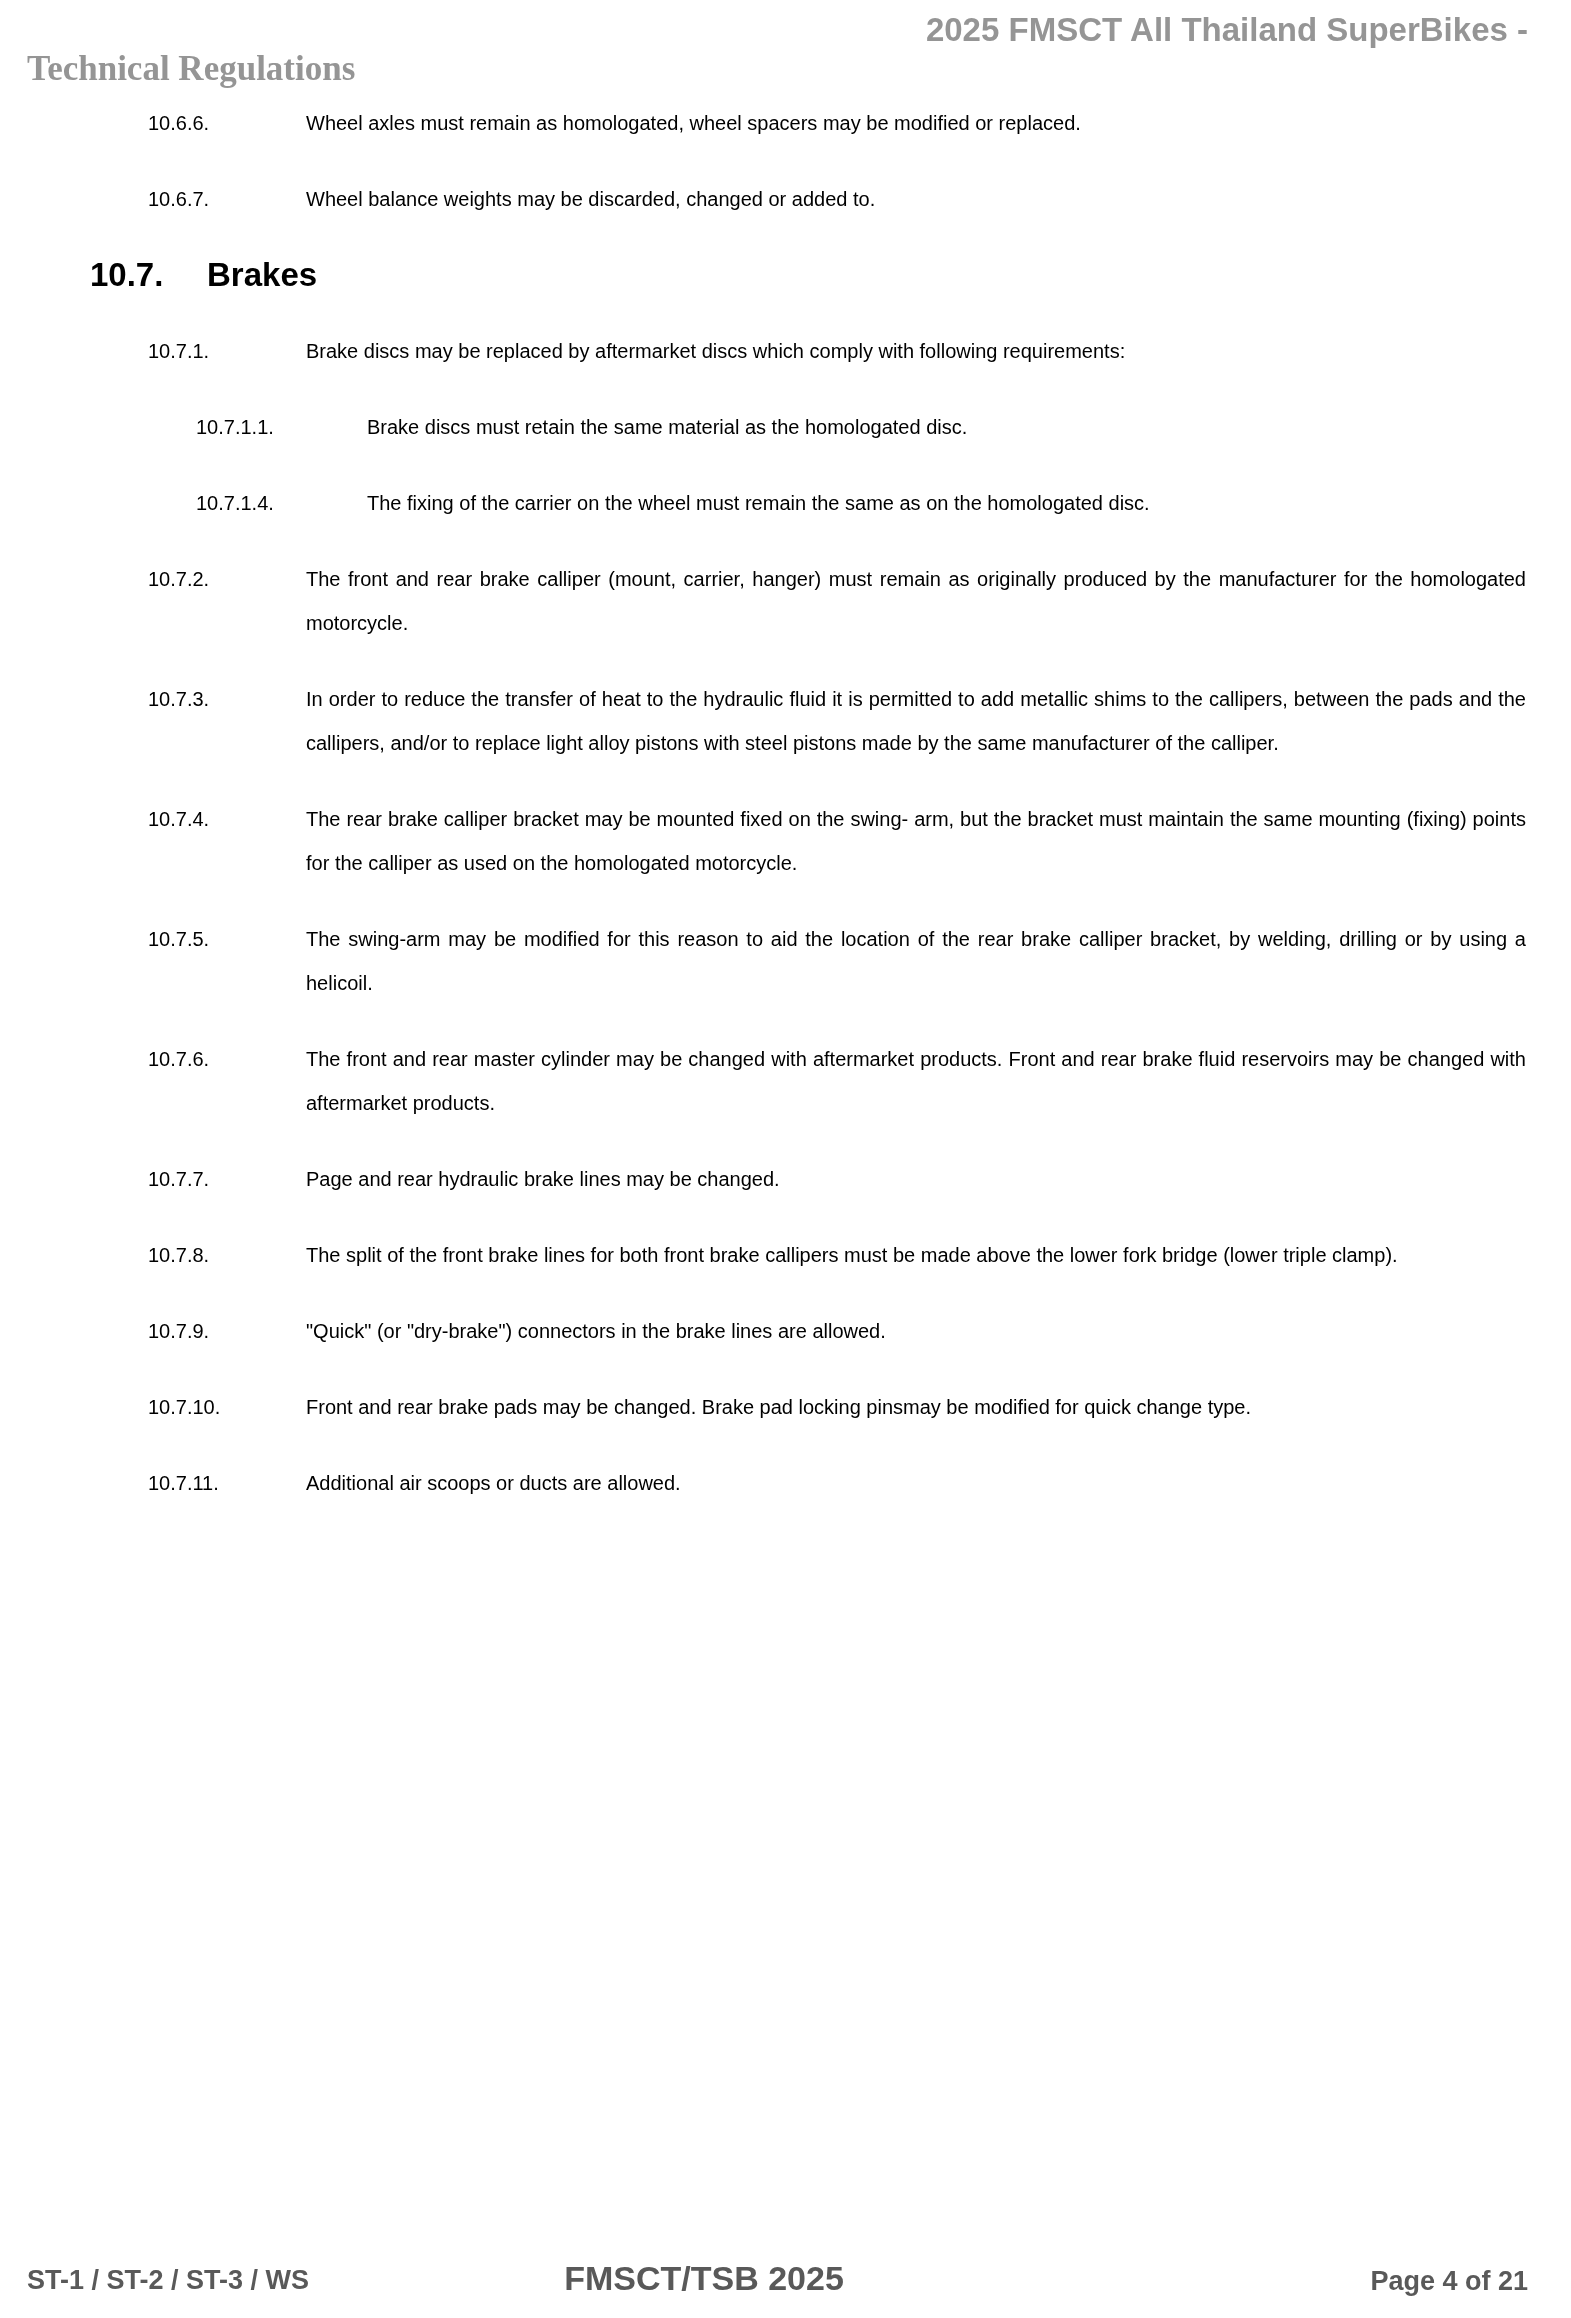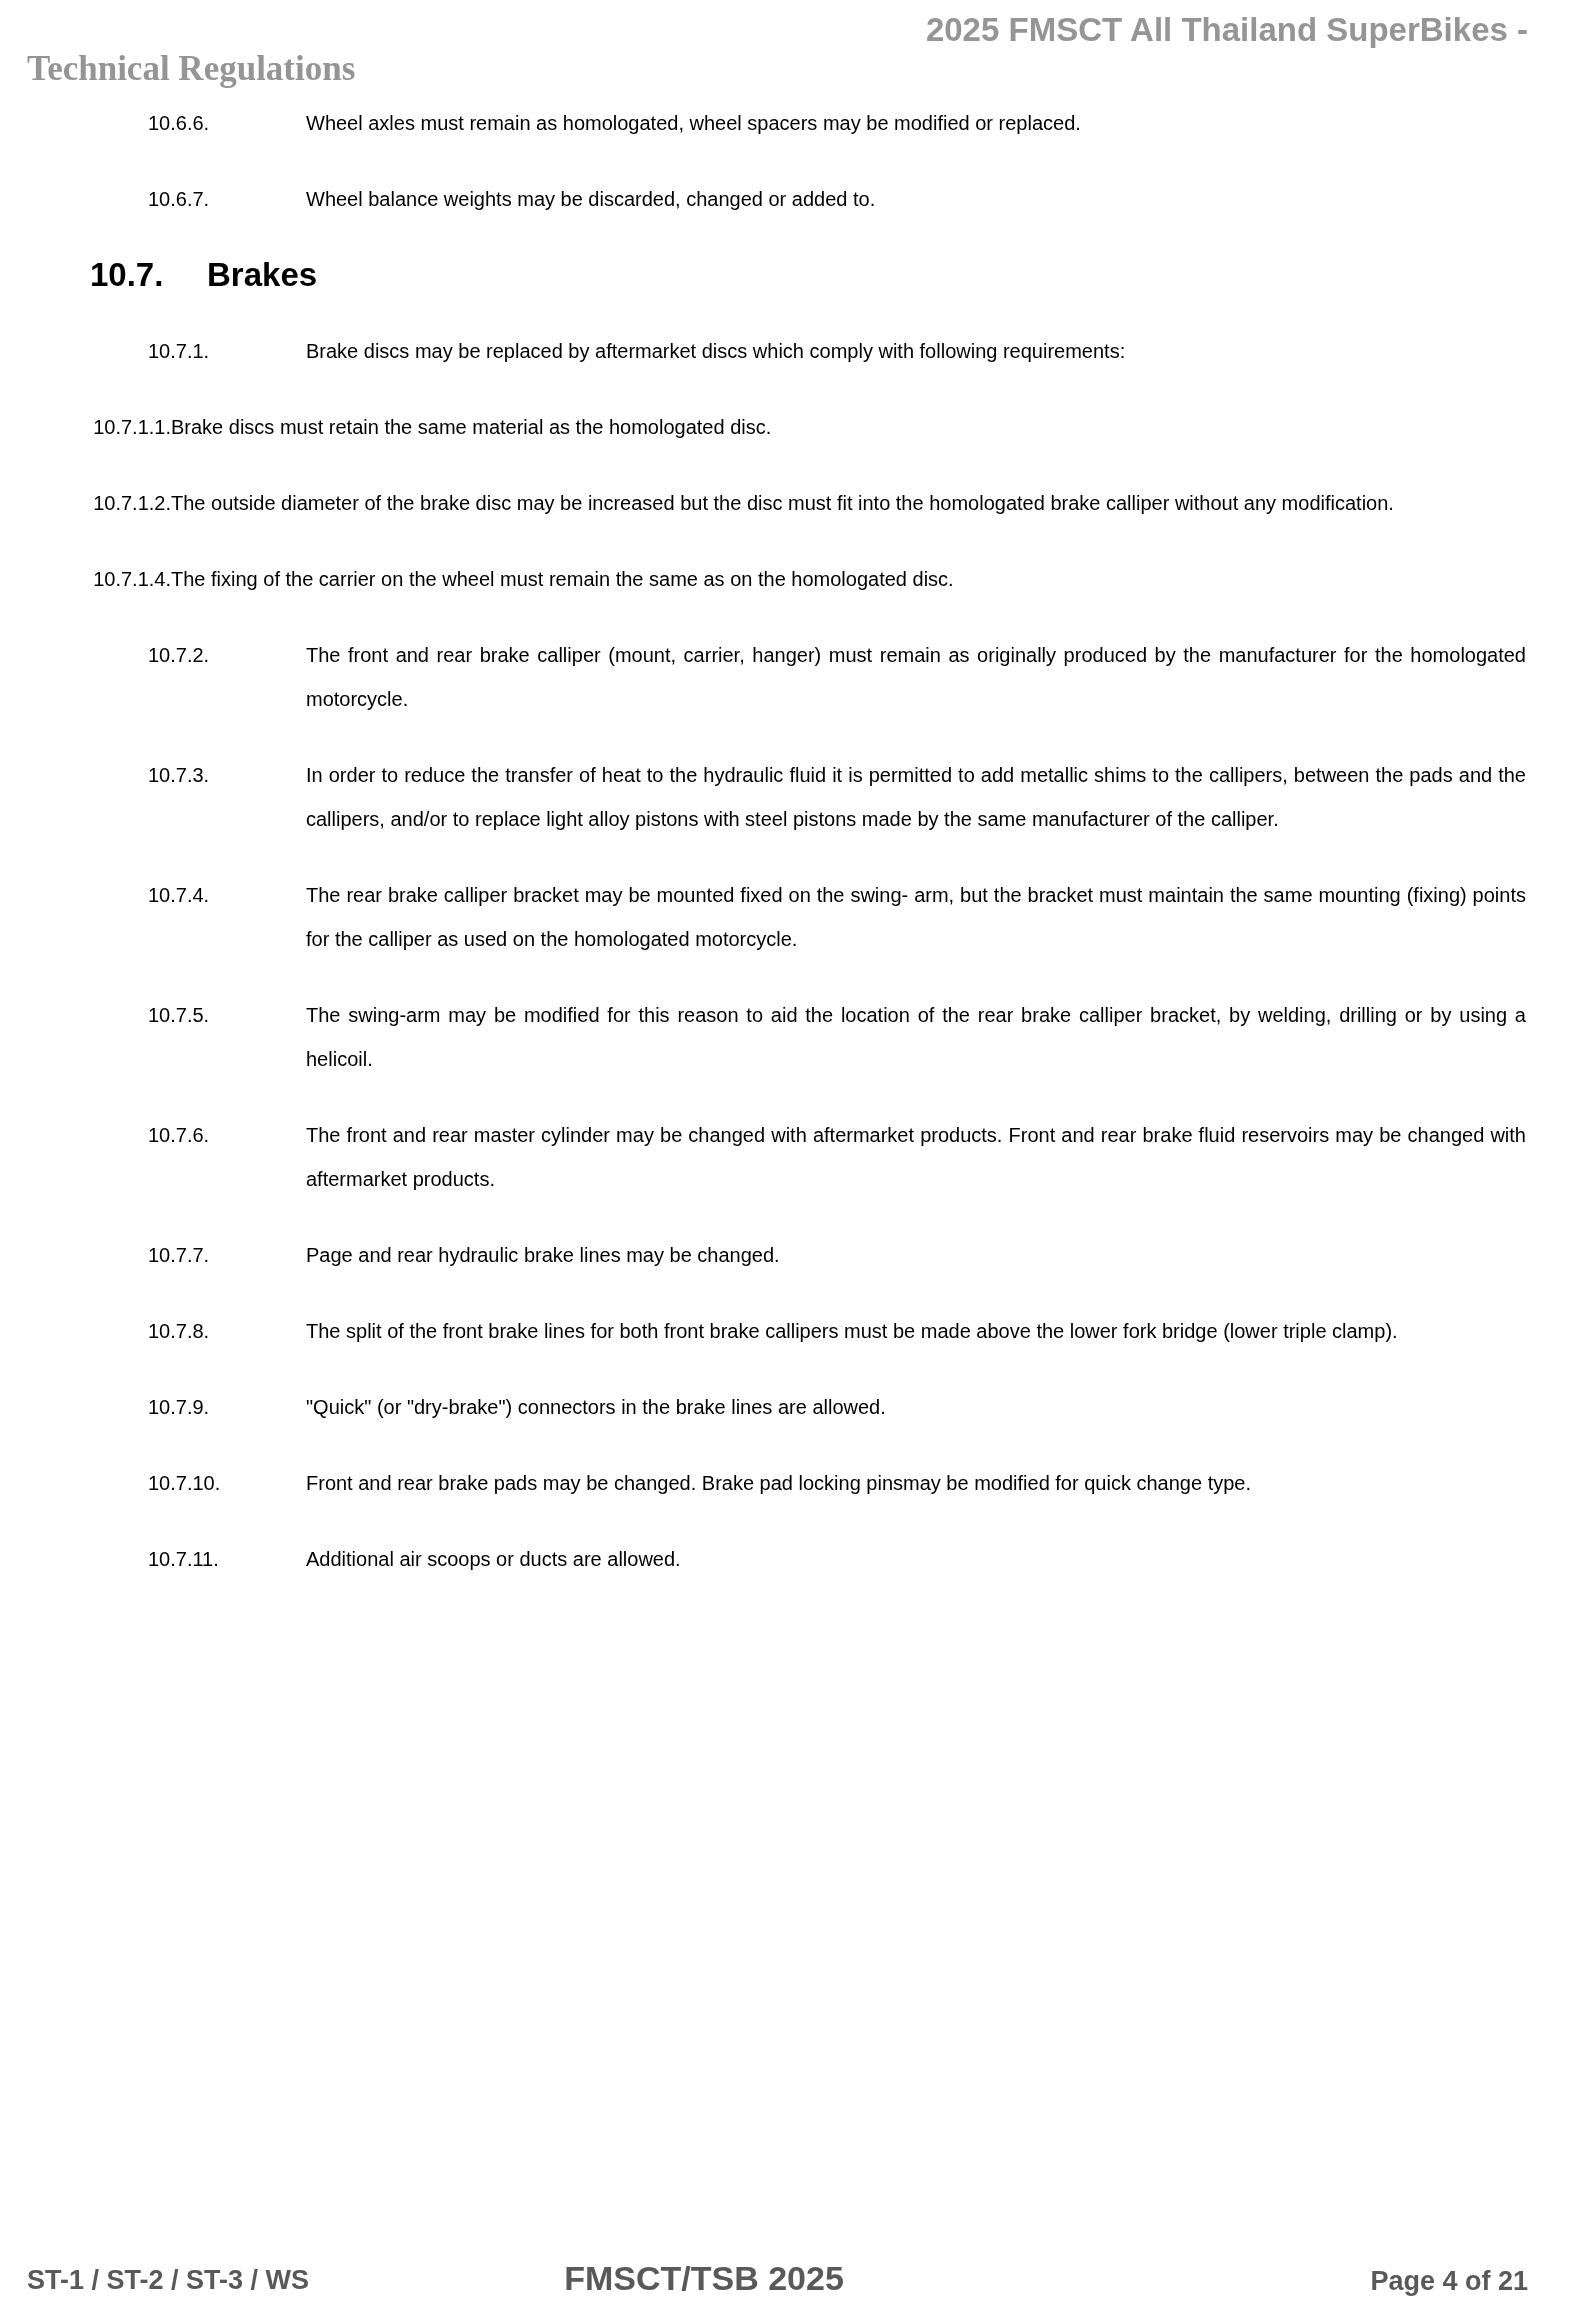--- a/index.html
+++ b/index.html
@@ -47,21 +47,21 @@
     display: flex;
     margin-bottom: 32px;
     font-size: 20px;
     line-height: 44px;
   }
   .item .num {
     flex: 0 0 auto;
     white-space: nowrap;
   }
   .item.l3 .num { margin-left: 148px; width: 158px; }
-  .item.l4 .num { width: 171px; text-align: right; }
+  .item.l4 .num { margin-left: 196px; width: 171px; }
   .item .body {
     flex: 1 1 auto;
     text-align: justify;
   }
   .sec-heading {
     margin-left: 90px;
     margin-bottom: 32px;
     font-size: 33px;
     line-height: 44px;
     font-weight: bold;
@@ -118,24 +118,20 @@
       <div class="sec-heading"><span class="num">10.7.</span><span>Brakes</span></div>
       <div class="item l3">
         <span class="num">10.7.1.</span>
         <div class="body">Brake discs may be replaced by aftermarket discs which comply with following requirements:</div>
       </div>
       <div class="item l4">
         <span class="num">10.7.1.1.</span>
         <div class="body">Brake discs must retain the same material as the homologated disc.</div>
       </div>
       <div class="item l4">
-        <span class="num">10.7.1.2.</span>
-        <div class="body">The outside diameter of the brake disc may be increased but the disc must fit into the homologated brake calliper without any modification.</div>
-      </div>
-      <div class="item l4">
         <span class="num">10.7.1.4.</span>
         <div class="body">The fixing of the carrier on the wheel must remain the same as on the homologated disc.</div>
       </div>
       <div class="item l3">
         <span class="num">10.7.2.</span>
         <div class="body">The front and rear brake calliper (mount, carrier, hanger) must remain as originally produced by the manufacturer for the homologated motorcycle.</div>
       </div>
       <div class="item l3">
         <span class="num">10.7.3.</span>
         <div class="body">In order to reduce the transfer of heat to the hydraulic fluid it is permitted to add metallic shims to the callipers, between the pads and the callipers, and/or to replace light alloy pistons with steel pistons made by the same manufacturer of the calliper.</div>

